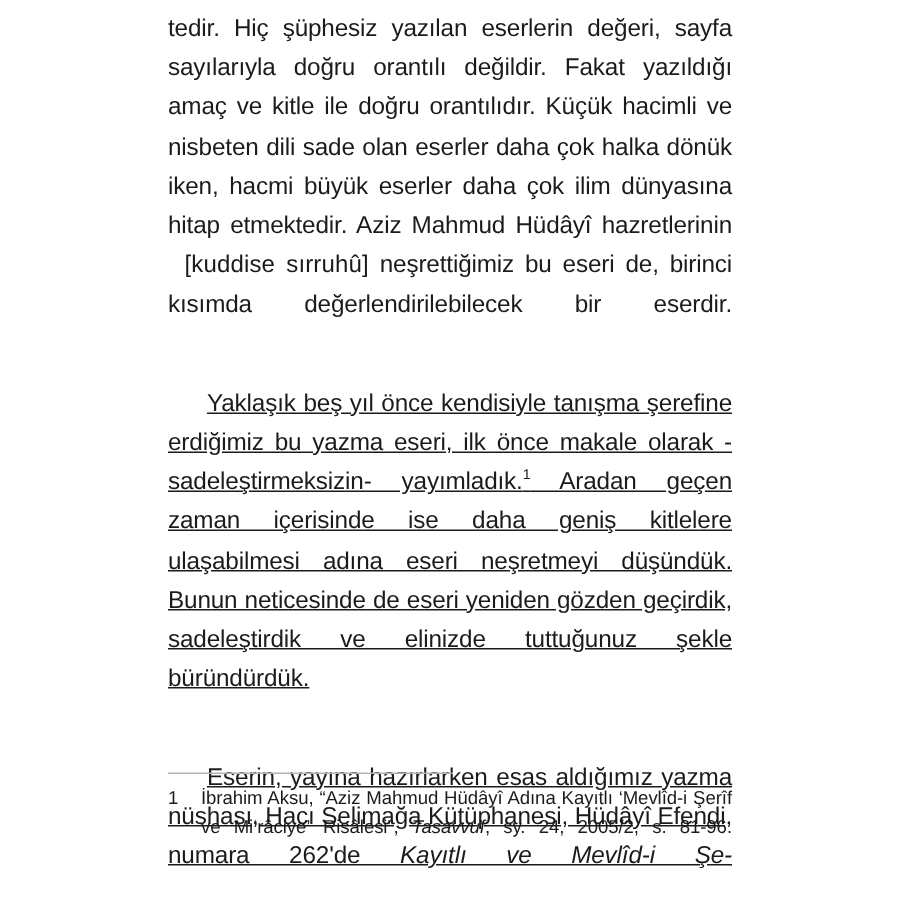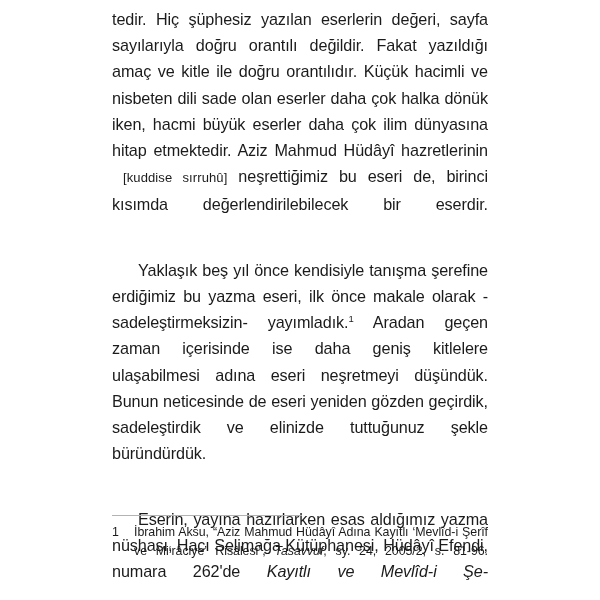--- a/index.html
+++ b/index.html
@@ -38,31 +38,32 @@
   .para {
     margin: 0;
   }
 
   .para + .para {
     margin-top: 13px;
   }
 
   .para.indent {
     text-indent: 26px;
+    text-decoration: underline;
   }
 
   
   .para::after {
     content: "";
     display: inline-block;
     width: 100%;
   }
 
   .small-bracket {
-    font-size: 13px;
+    font-size: 16px;
     letter-spacing: 0.1px;
     padding-left: 11px;
   }
 
   .ital {
     font-style: italic;
   }
 
   sup.fn-ref {
     font-size: 9.5px;

